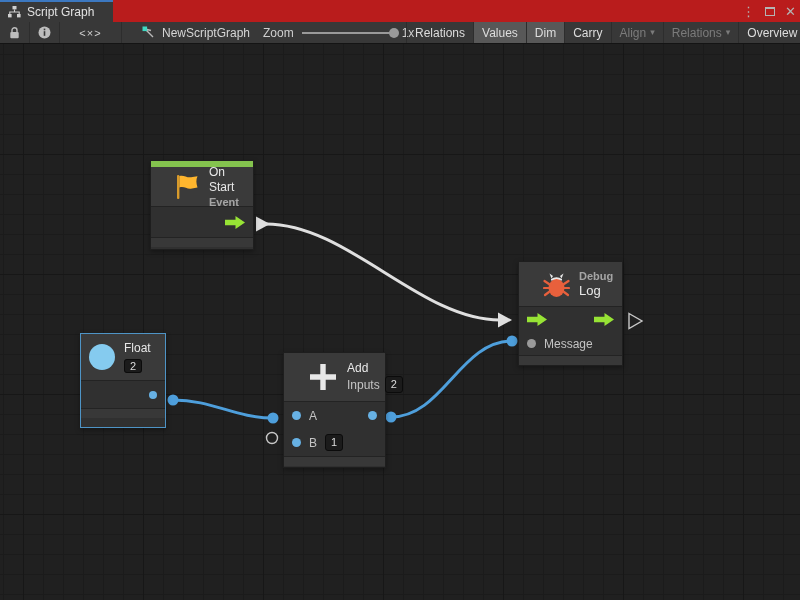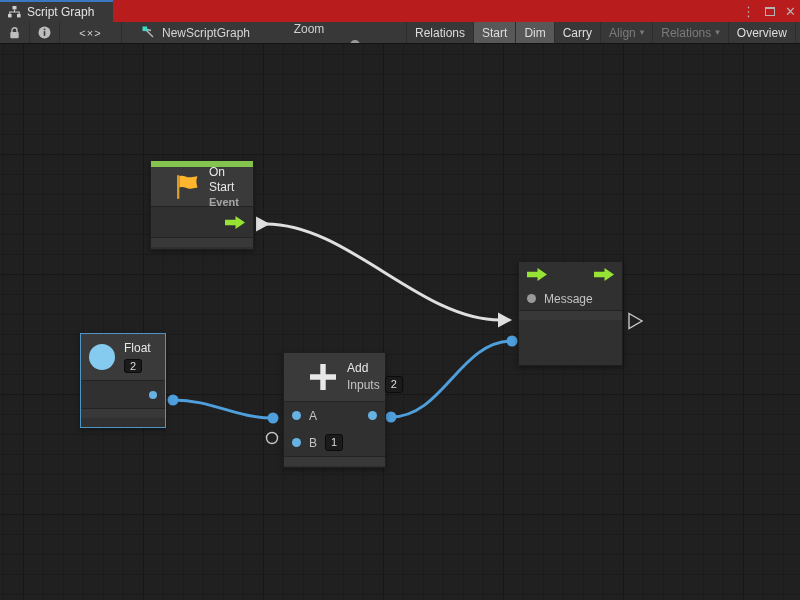--- a/index.html
+++ b/index.html
@@ -20,21 +20,21 @@
   .toolbar { position:absolute; left:0; top:22px; width:800px; height:22px; background:#383838;
     border-bottom:1px solid #141414; color:#d8d8d8; font-size:12px; overflow:hidden; }
   .tool-left { position:absolute; left:0; top:0; height:100%; display:flex; align-items:stretch; }
   .tool-btn { display:flex; align-items:center; justify-content:center; border-right:1px solid #2d2d2d;
     color:#cccccc; }
   .tool-btn.icon28 { width:30px; }
   .tool-btn.code { width:62px; font-size:11px; letter-spacing:1px; color:#cfcfcf; }
   .breadcrumb { position:absolute; left:142px; top:0; height:100%; display:flex; align-items:center; gap:6px;
     color:#d6d6d6; font-size:12px; }
   .zoomctl { position:absolute; left:263px; top:0; height:100%; display:flex; align-items:center; gap:8px;
-    color:#cfcfcf; font-size:12px;flex-direction:column; }
+    color:#cfcfcf; font-size:12px; }
   .zoom-track { position:relative; width:92px; height:2px; background:#9a9a9a; }
   .zoom-handle { position:absolute; right:-5px; top:-4px; width:10px; height:10px; border-radius:50%;
     background:#9a9a9a; }
   .tool-right { position:absolute; left:406px; top:0; height:100%; display:flex; align-items:stretch; }
   .tbtn { display:flex; align-items:center; gap:4px; padding:0 8px; border-left:1px solid #2d2d2d;
     color:#dddddd; white-space:nowrap; }
   .tbtn:last-child { border-right:1px solid #2d2d2d; }
   .tbtn.active { background:#585858; }
   .tbtn.disabled { color:#7b7b7b; }
   .tbtn .arrow { font-size:9px; line-height:1; }
@@ -131,21 +131,21 @@
       <span class="zoom-handle"></span>
     </span>
     <span>1x</span>
   </div>
 
   <div class="tool-right">
     <div class="tbtn">
       <span>Relations</span>
       </div>
     <div class="tbtn active">
-      <span>Start</span>
+      <span>Values</span>
       </div>
     <div class="tbtn active">
       <span>Dim</span>
       </div>
     <div class="tbtn">
       <span>Carry</span>
       </div>
     <div class="tbtn disabled">
       <span>Align</span>
       <span class="arrow">▾</span>
@@ -200,20 +200,42 @@
       <span style="display:flex">
         <svg width="20" height="13" viewBox="0 0 20 13">
           <path d="M0 3.8h10.5V0L20 6.5 10.5 13V9.2H0z" fill="#97e335"></path>
         </svg>
       </span>
     </div>
     <div class="nfoot" style="border-top:none;"></div>
   </div>
 
   <div class="node" style="left:518px; top:217px; width:105px; height:105px;">
+    <div class="nhead" style="height:45px;">
+      <span style="display:flex">
+        <svg width="27" height="27" viewBox="0 0 27 27">
+          <g stroke="#e8603c" stroke-width="2.2" stroke-linecap="round">
+            <line x1="6" y1="13" x2="1.5" y2="10"></line>
+              <line x1="6" y1="17" x2="1" y2="17"></line>
+              <line x1="6" y1="21" x2="2" y2="24"></line>
+            <line x1="21" y1="13" x2="25.5" y2="10"></line>
+              <line x1="21" y1="17" x2="26" y2="17"></line>
+              <line x1="21" y1="21" x2="25" y2="24"></line>
+          </g>
+          <path d="M8.5 7.5 L6.5 2.5 L10 5 Z" fill="#e9e9e9"></path>
+          <path d="M18.5 7.5 L20.5 2.5 L17 5 Z" fill="#e9e9e9"></path>
+          <path d="M8 8 Q13.5 4.5 19 8 L19 9.5 L8 9.5 Z" fill="#e9e9e9"></path>
+          <ellipse cx="13.5" cy="17" rx="8" ry="9" fill="#e8603c"></ellipse>
+        </svg>
+      </span>
+      <span>
+        <div class="nsub">Debug</div>
+        <div class="nbig">Log</div>
+      </span>
+    </div>
     <div class="nrow" style="height:25px;">
       <span style="display:flex">
         <svg width="20" height="13" viewBox="0 0 20 13">
             <path d="M0 3.8h10.5V0L20 6.5 10.5 13V9.2H0z" fill="#97e335"></path>
           </svg>
       </span>
       <span class="spacer"></span>
       <span style="display:flex">
         <svg width="20" height="13" viewBox="0 0 20 13">
             <path d="M0 3.8h10.5V0L20 6.5 10.5 13V9.2H0z" fill="#97e335"></path>

